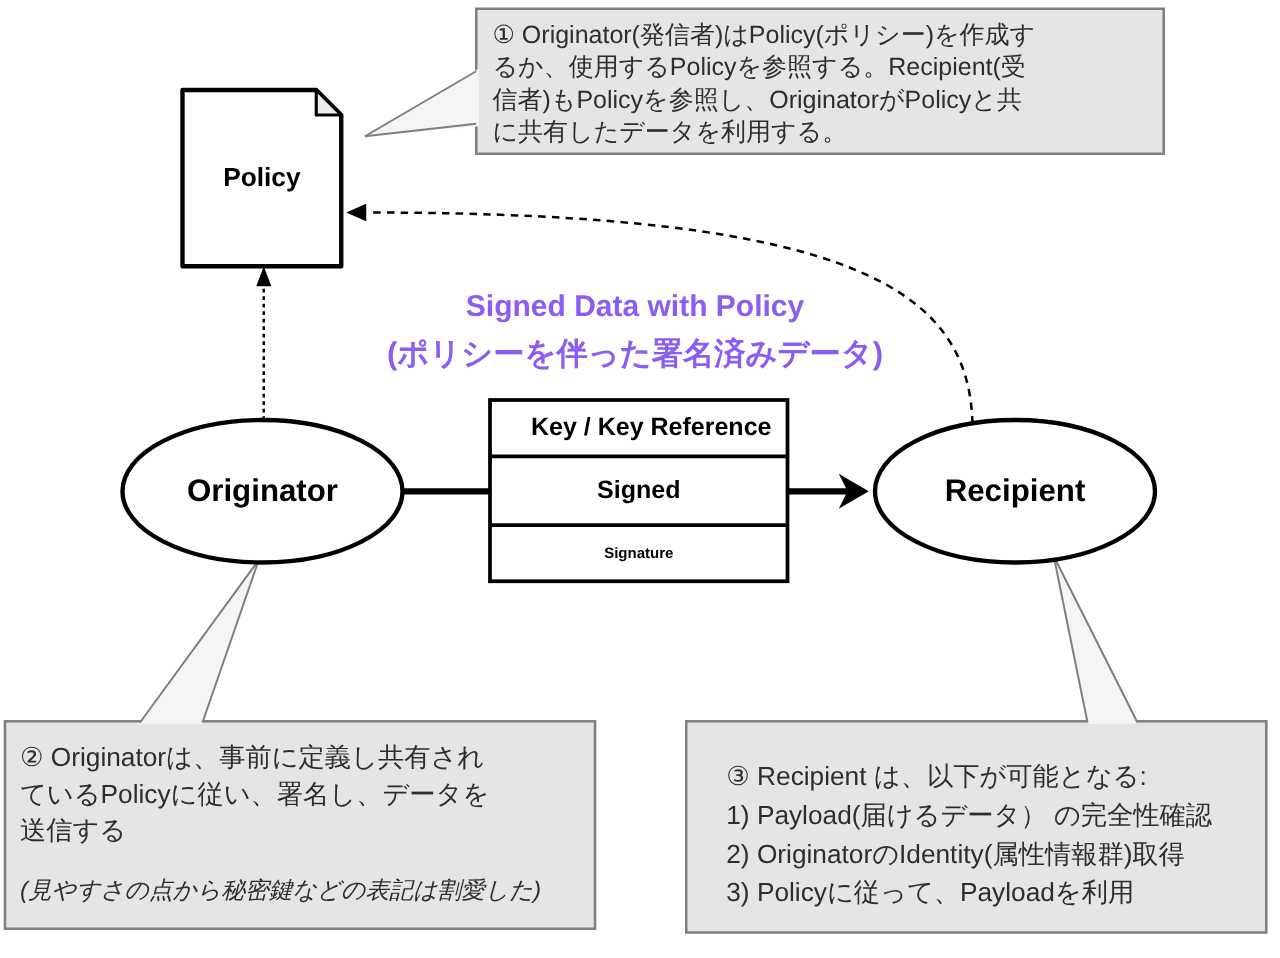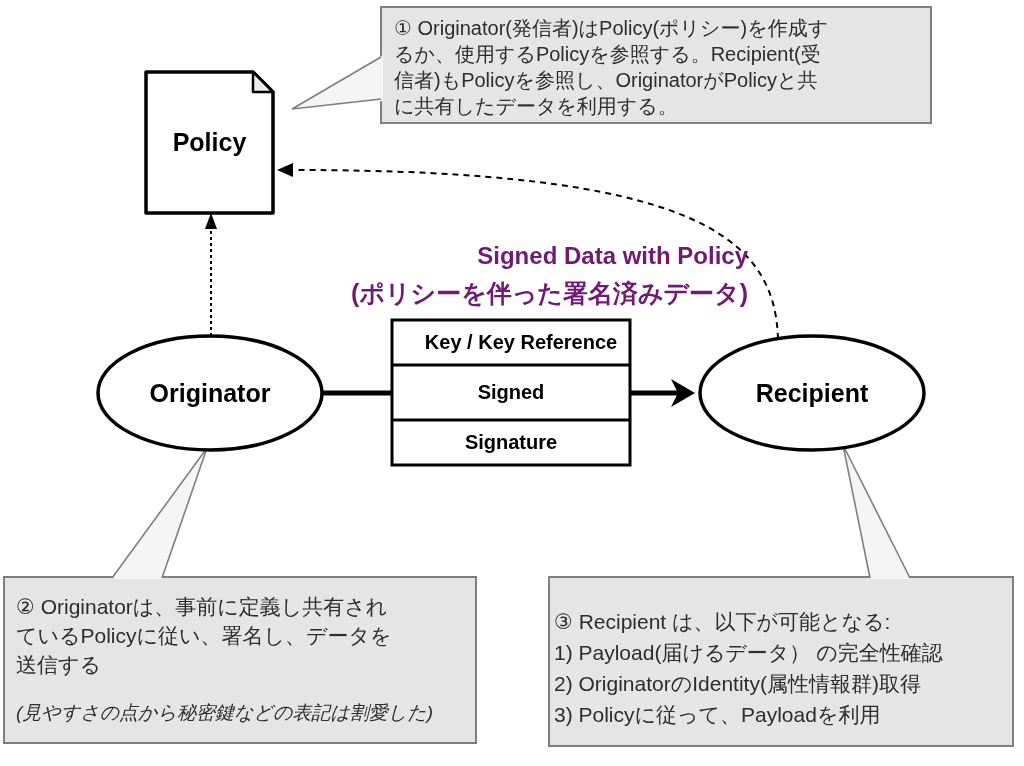--- a/index.html
+++ b/index.html
@@ -7,39 +7,39 @@
   .stage { position:relative; width:1024px; height:766px; background:#ffffff; overflow:hidden; }
 
   
   .callout {
     position:absolute; background:#e5e5e5; border:2px solid #7f7f7f;
     color:#2d2d2d; z-index:1;
   }
   .callout .co-text { white-space:pre-line; }
   .co-top   { left:380px; top:6px;   width:552px; height:118px; padding:7px 12px;  font-size:20px; line-height:26px; }
   .co-left  { left:3px;   top:576px; width:474px; height:168px; padding:14px 11px; font-size:21px; line-height:29px; }
-  .co-right { left:548px; top:576px; width:466px; height:171px; padding:28px 16px 0 4px; font-size:21px; line-height:31px; }
+  .co-right { left:548px; top:576px; width:466px; height:171px; padding:28px 16px 0 31px; font-size:21px; line-height:31px; }
   .co-footnote { margin-top:22px; font-size:19px; line-height:24px; font-style:italic; white-space:pre-line; }
 
   
   svg.layer { position:absolute; left:0; top:0; z-index:2; }
 
   
   .lbl {
     position:absolute; z-index:3; display:flex; align-items:center; justify-content:center;
     font-weight:bold; color:#000000; text-align:center;
   }
-  .lbl-policy     { left:146px; top:72px;  width:127px; height:141px; font-size:25px; }
+  .lbl-policy     { left:146px; top:72px;  width:127px; height:141px; font-size:21px; }
   .lbl-originator { left:98px;  top:336px; width:224px; height:114px; font-size:25px; }
   .lbl-recipient  { left:700px; top:336px; width:224px; height:114px; font-size:25px; }
   .lbl-row1 { left:392px; top:320px; width:238px; height:45px; font-size:20px;padding-left:20px; }
   .lbl-row2 { left:392px; top:365px; width:238px; height:55px; font-size:20px; }
-  .lbl-row3 { left:392px; top:420px; width:238px; height:44px; font-size:20px; }
+  .lbl-row3 { left:392px; top:420px; width:238px; height:44px; font-size:12px; }
 
-  .title-block { position:absolute; left:268px; top:241px; width:480px; z-index:3; text-align:right; color:#701a75; }
+  .title-block { position:absolute; left:268px; top:231px; width:480px; z-index:3; text-align:center; color:#8b5cf6; }
   .title-line1 { font-size:24px; font-weight:bold; line-height:30px; }
   .title-line2 { font-size:25px; font-weight:bold; line-height:32px; margin-top:6px; }
 </style>
 </head>
 <body>
 
 <div class="stage">
 
   <div class="callout co-top">
     <div class="co-text">① Originator(発信者)はPolicy(ポリシー)を作成す

